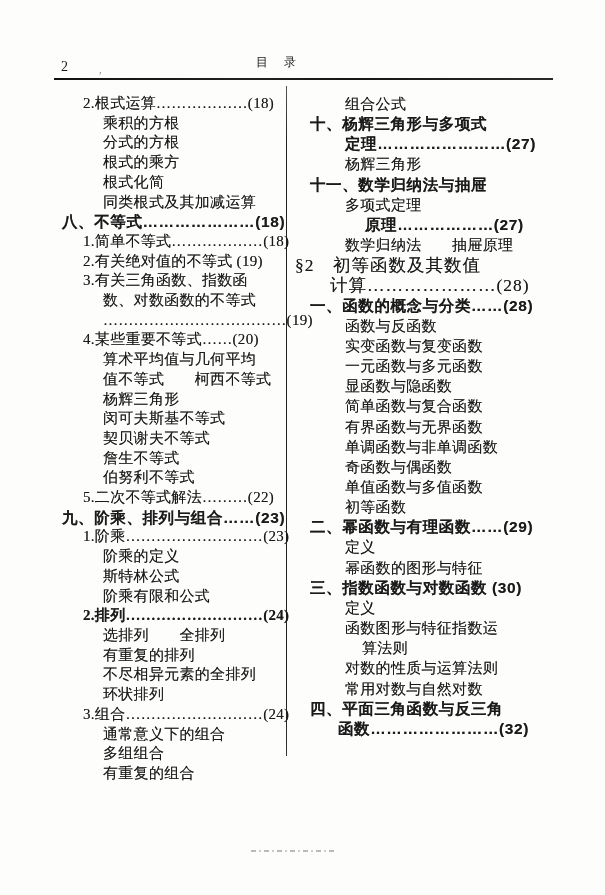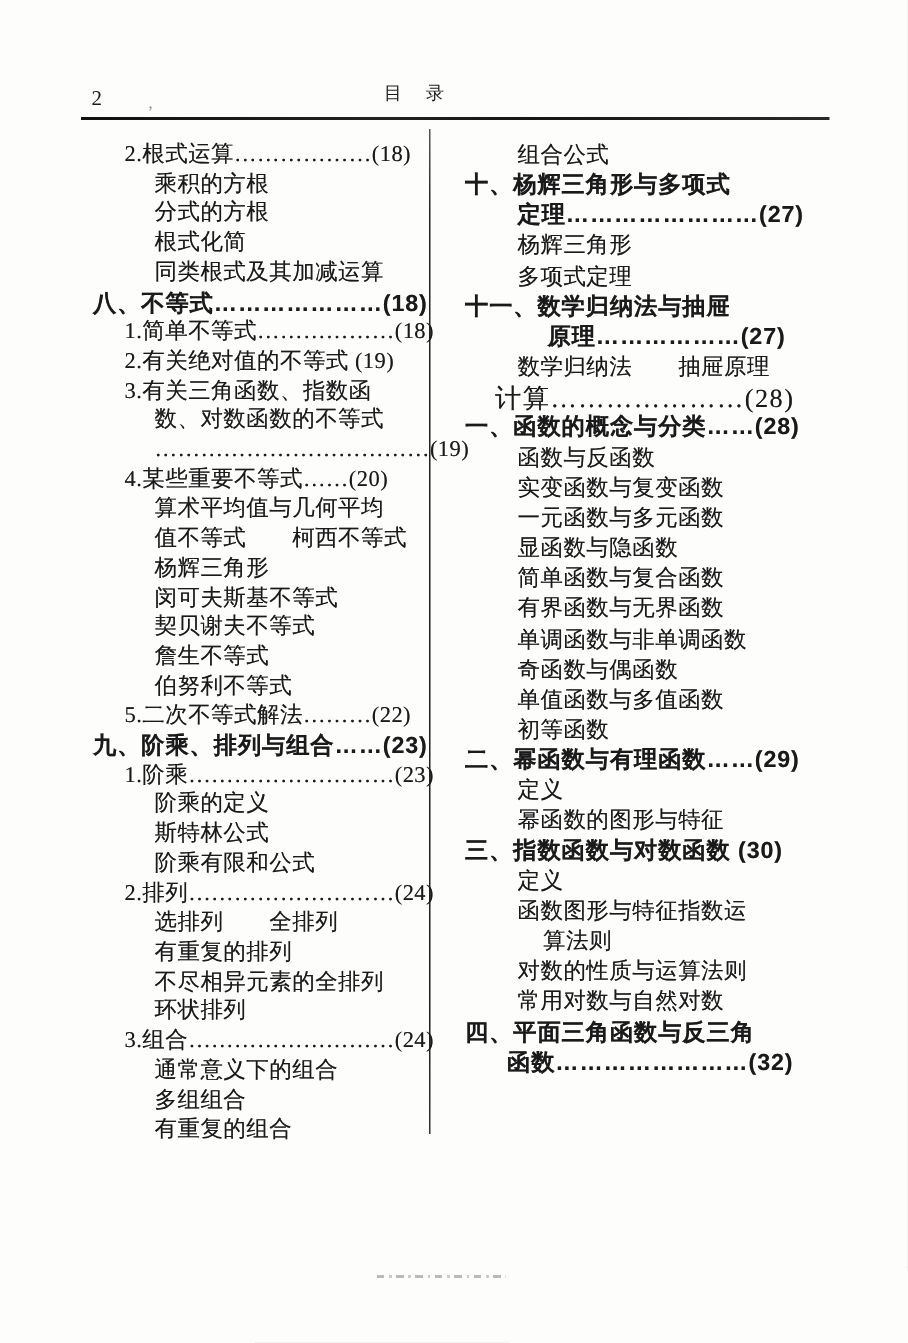--- a/index.html
+++ b/index.html
@@ -56,20 +56,21 @@
   <span class="stray-mark">,</span>
   <span class="header-title">目　录</span>
 
   <div class="header-rule"></div>
   <div class="column-divider"></div>
 
   <div class="col col-left" id="col-left">
       <div class="toc-line" style="padding-left: 21px;">2.根式运算………………(18)</div>
       <div class="toc-line" style="padding-left: 41px;">乘积的方根</div>
       <div class="toc-line" style="padding-left: 41px;">分式的方根</div>
+      <div class="toc-line" style="padding-left: 41px;">根式的乘方</div>
       <div class="toc-line" style="padding-left: 41px;">根式化简</div>
       <div class="toc-line" style="padding-left: 41px;">同类根式及其加减运算</div>
       <div class="toc-line bold" style="padding-left: 0px;">八、不等式…………………(18)</div>
       <div class="toc-line" style="padding-left: 21px;">1.简单不等式………………(18)</div>
       <div class="toc-line" style="padding-left: 21px;">2.有关绝对值的不等式 (19)</div>
       <div class="toc-line" style="padding-left: 21px;">3.有关三角函数、指数函</div>
       <div class="toc-line" style="padding-left: 41px;">数、对数函数的不等式</div>
       <div class="toc-line" style="padding-left: 41px;">………………………………(19)</div>
       <div class="toc-line" style="padding-left: 21px;">4.某些重要不等式……(20)</div>
       <div class="toc-line" style="padding-left: 41px;">算术平均值与几何平均</div>
@@ -78,39 +79,40 @@
       <div class="toc-line" style="padding-left: 41px;">闵可夫斯基不等式</div>
       <div class="toc-line" style="padding-left: 41px;">契贝谢夫不等式</div>
       <div class="toc-line" style="padding-left: 41px;">詹生不等式</div>
       <div class="toc-line" style="padding-left: 41px;">伯努利不等式</div>
       <div class="toc-line" style="padding-left: 21px;">5.二次不等式解法………(22)</div>
       <div class="toc-line bold" style="padding-left: 0px;">九、阶乘、排列与组合……(23)</div>
       <div class="toc-line" style="padding-left: 21px;">1.阶乘………………………(23)</div>
       <div class="toc-line" style="padding-left: 41px;">阶乘的定义</div>
       <div class="toc-line" style="padding-left: 41px;">斯特林公式</div>
       <div class="toc-line" style="padding-left: 41px;">阶乘有限和公式</div>
-      <div class="toc-line" style="padding-left: 21px;">2.排列………………………(24)</div>
+      <div class="toc-line" style="padding-left: 21px; font-weight: bold;">2.排列………………………(24)</div>
       <div class="toc-line" style="padding-left: 41px;">选排列　　全排列</div>
       <div class="toc-line" style="padding-left: 41px;">有重复的排列</div>
       <div class="toc-line" style="padding-left: 41px;">不尽相异元素的全排列</div>
       <div class="toc-line" style="padding-left: 41px;">环状排列</div>
       <div class="toc-line" style="padding-left: 21px;">3.组合………………………(24)</div>
       <div class="toc-line" style="padding-left: 41px;">通常意义下的组合</div>
       <div class="toc-line" style="padding-left: 41px;">多组组合</div>
       <div class="toc-line" style="padding-left: 41px;">有重复的组合</div>
     </div>
   <div class="col col-right" id="col-right">
       <div class="toc-line" style="padding-left: 50px;">组合公式</div>
       <div class="toc-line bold" style="padding-left: 15px;">十、杨辉三角形与多项式</div>
       <div class="toc-line bold" style="padding-left: 50px;">定理……………………(27)</div>
       <div class="toc-line" style="padding-left: 50px;">杨辉三角形</div>
+      <div class="toc-line bold" style="padding-left: 15px;">十一、数学归纳法与抽屉</div>
       <div class="toc-line" style="padding-left: 50px;">多项式定理</div>
-      <div class="toc-line bold" style="padding-left: 15px;">十一、数学归纳法与抽屉</div>
       <div class="toc-line bold" style="padding-left: 70px;">原理………………(27)</div>
       <div class="toc-line" style="padding-left: 50px;">数学归纳法　　抽屉原理</div>
+      <div class="toc-line section" style="padding-left: 0px;">§2　初等函数及其数值</div>
       <div class="toc-line section" style="padding-left: 35px;">计算…………………(28)</div>
       <div class="toc-line bold" style="padding-left: 15px;">一、函数的概念与分类……(28)</div>
       <div class="toc-line" style="padding-left: 50px;">函数与反函数</div>
       <div class="toc-line" style="padding-left: 50px;">实变函数与复变函数</div>
       <div class="toc-line" style="padding-left: 50px;">一元函数与多元函数</div>
       <div class="toc-line" style="padding-left: 50px;">显函数与隐函数</div>
       <div class="toc-line" style="padding-left: 50px;">简单函数与复合函数</div>
       <div class="toc-line" style="padding-left: 50px;">有界函数与无界函数</div>
       <div class="toc-line" style="padding-left: 50px;">单调函数与非单调函数</div>
       <div class="toc-line" style="padding-left: 50px;">奇函数与偶函数</div>

